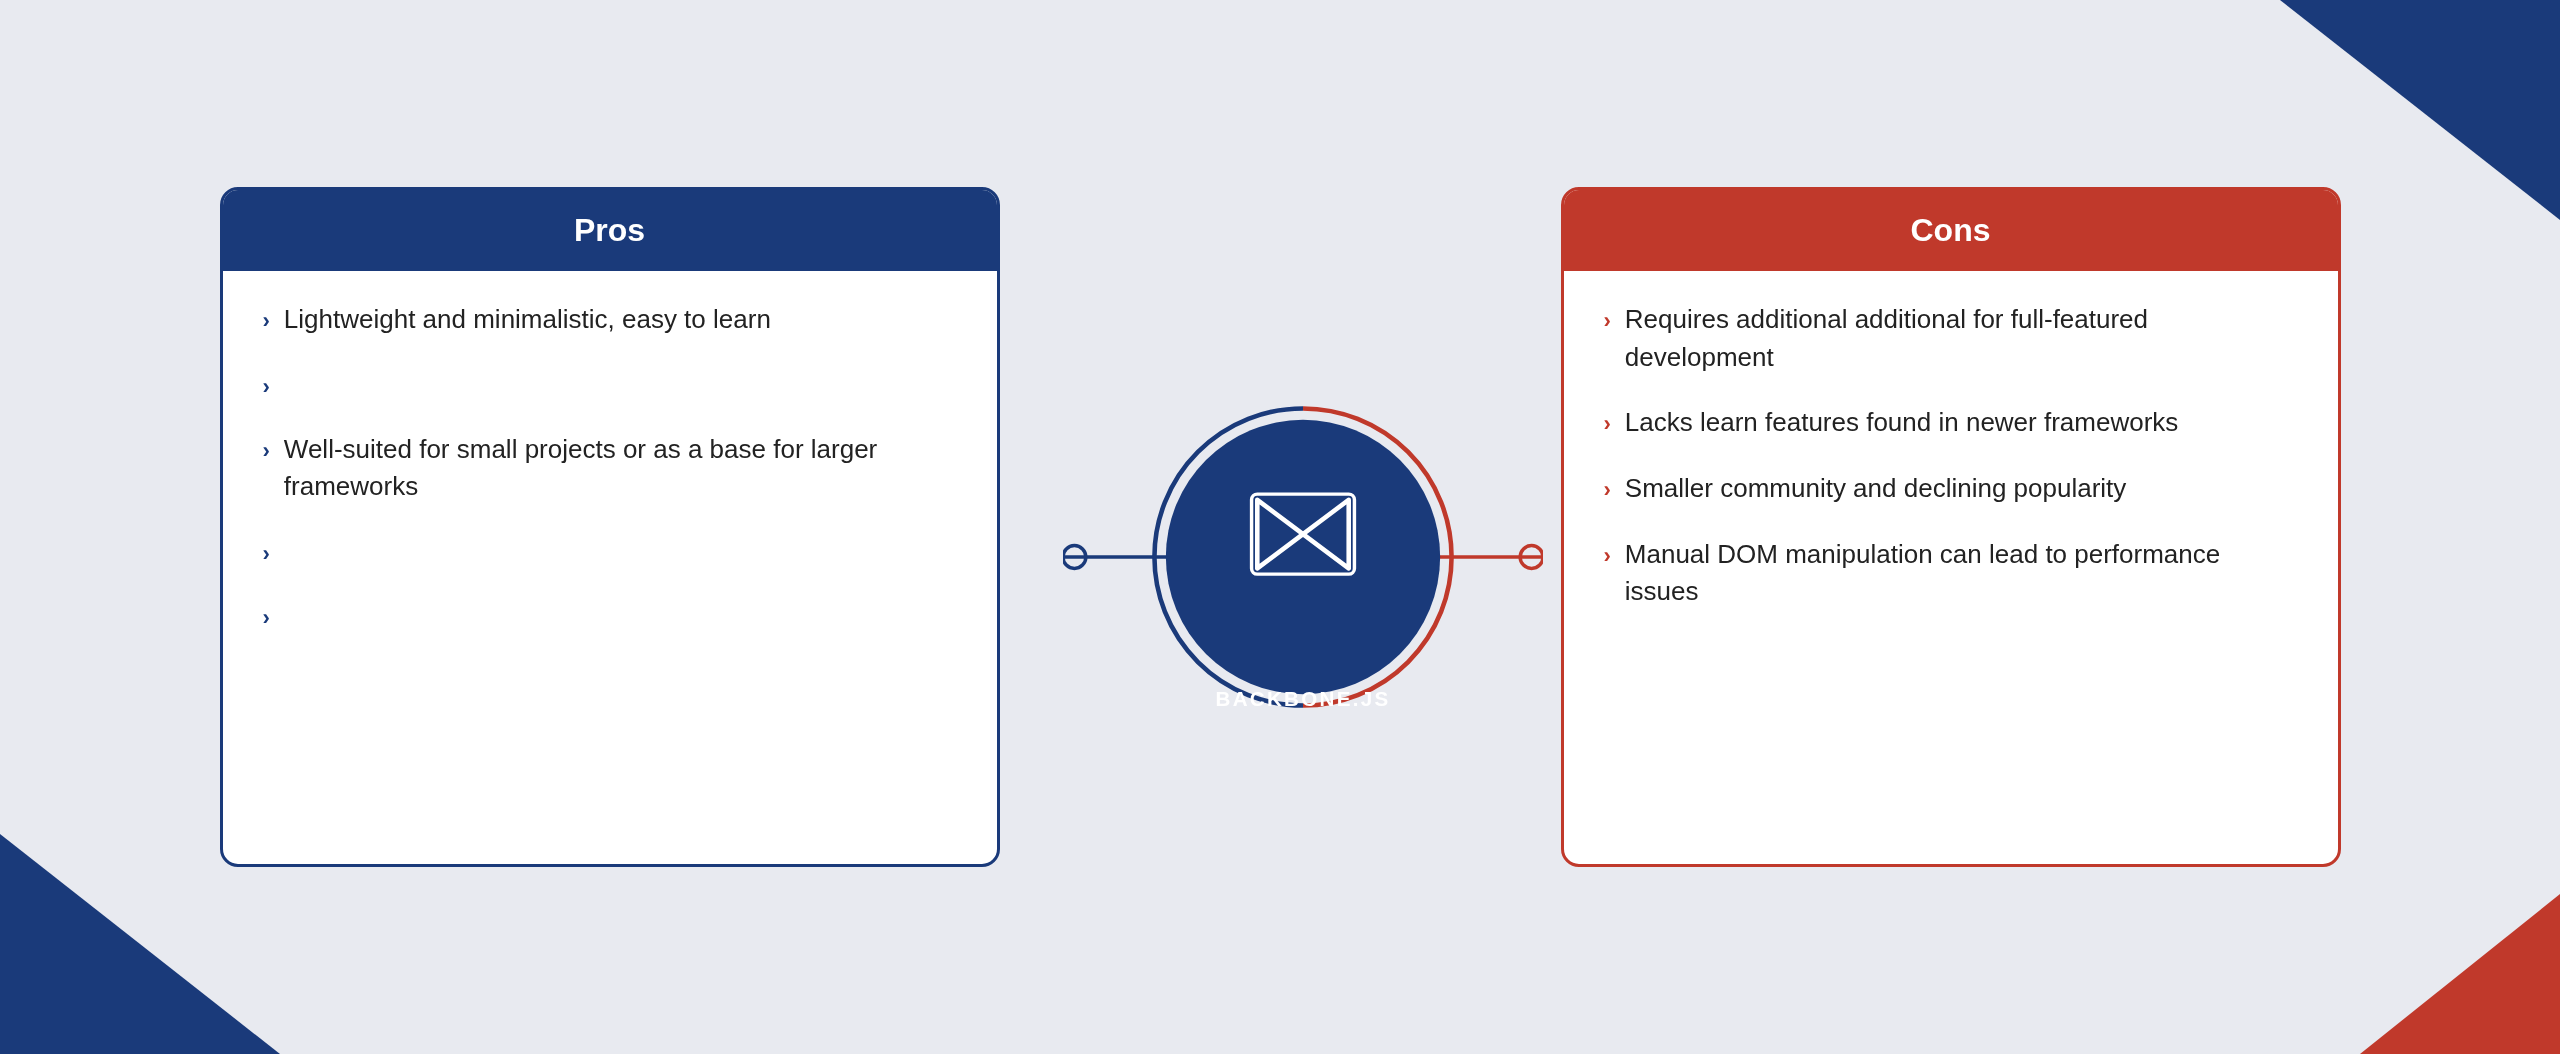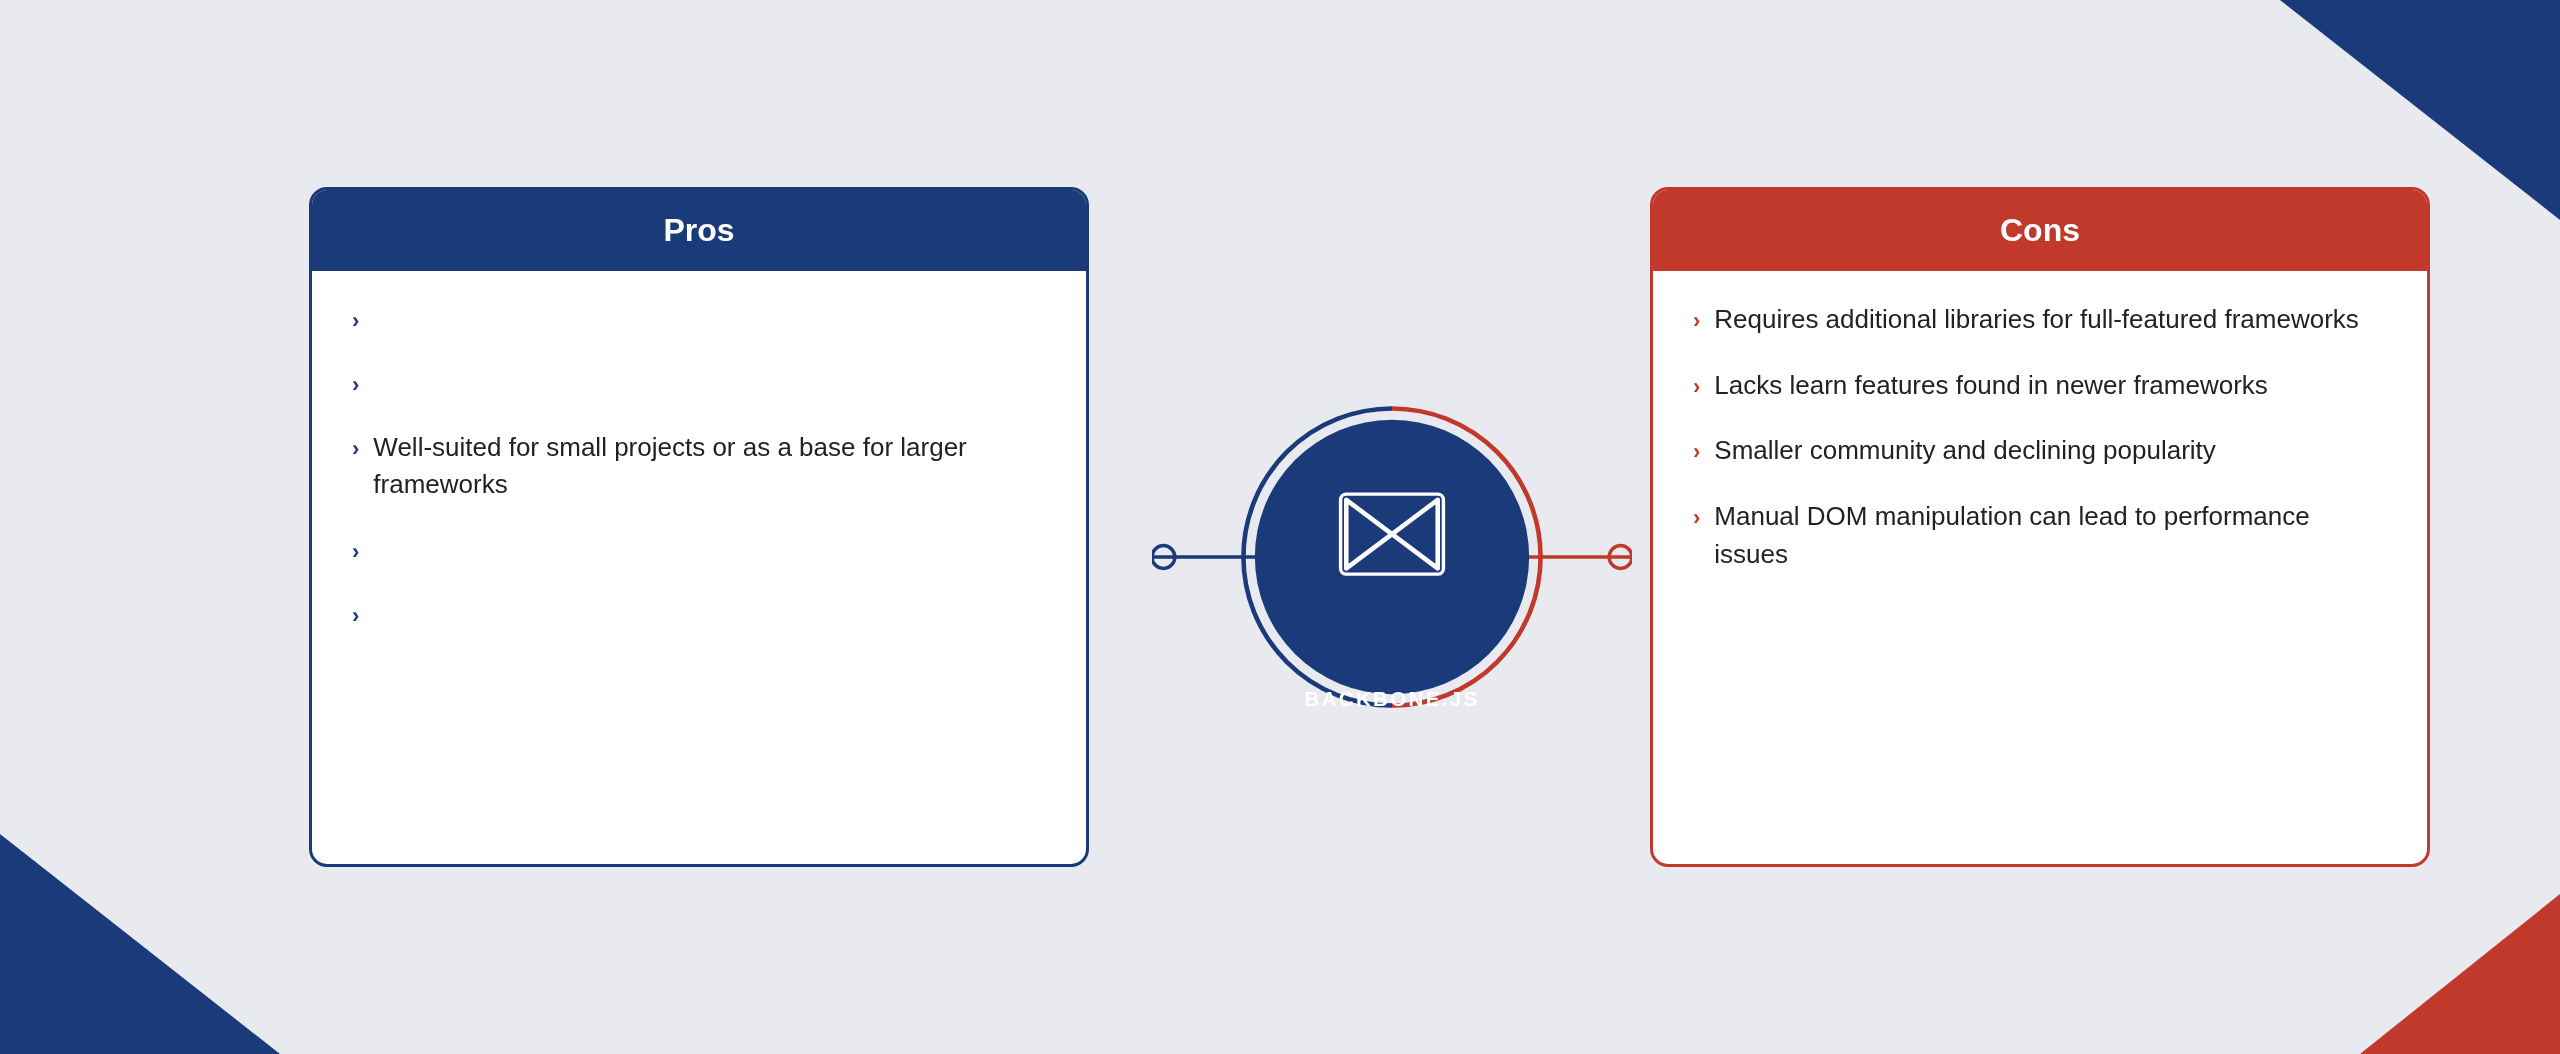--- a/index.html
+++ b/index.html
@@ -46,21 +46,21 @@
 
     
     .main-container {
       position: absolute;
       top: 50%;
       left: 50%;
       transform: translate(-50%, -50%);
       width: 2300px;
       display: flex;
       align-items: center;
-      justify-content: flex-end;
+      justify-content: center;
       gap: 0;
     }
 
     
     .pros-card {
       width: 780px;
       min-height: 680px;
       border: 3px solid #1a3a7a;
       border-radius: 18px;
       background: #fff;
@@ -179,20 +179,21 @@
 <div class="main-container">
 
   <div class="pros-card">
     <div class="card-header">
       <h2>Pros</h2>
     </div>
     <div class="card-body">
       <ul class="item-list">
         <li>
           <span class="chevron-pro">›</span>
+          <span>Lightweight and minimalistic, easy to learn</span>
         </li>
         <li>
           <span class="chevron-pro">›</span>
         </li>
         <li>
           <span class="chevron-pro">›</span>
           <span>Well-suited for small projects or as a base for larger frameworks</span>
         </li>
         <li>
           <span class="chevron-pro">›</span>
@@ -239,21 +240,21 @@
   </div>
 
   <div class="cons-card">
     <div class="card-header">
       <h2>Cons</h2>
     </div>
     <div class="card-body">
       <ul class="item-list">
         <li>
           <span class="chevron-con">›</span>
-          <span>Requires additional libraries for full-featured frameworks</span>
+          <span>Requires additional additional for full-featured development</span>
         </li>
         <li>
           <span class="chevron-con">›</span>
           <span>Lacks learn features found in newer frameworks</span>
         </li>
         <li>
           <span class="chevron-con">›</span>
           <span>Smaller community and declining popularity</span>
         </li>
         <li>

